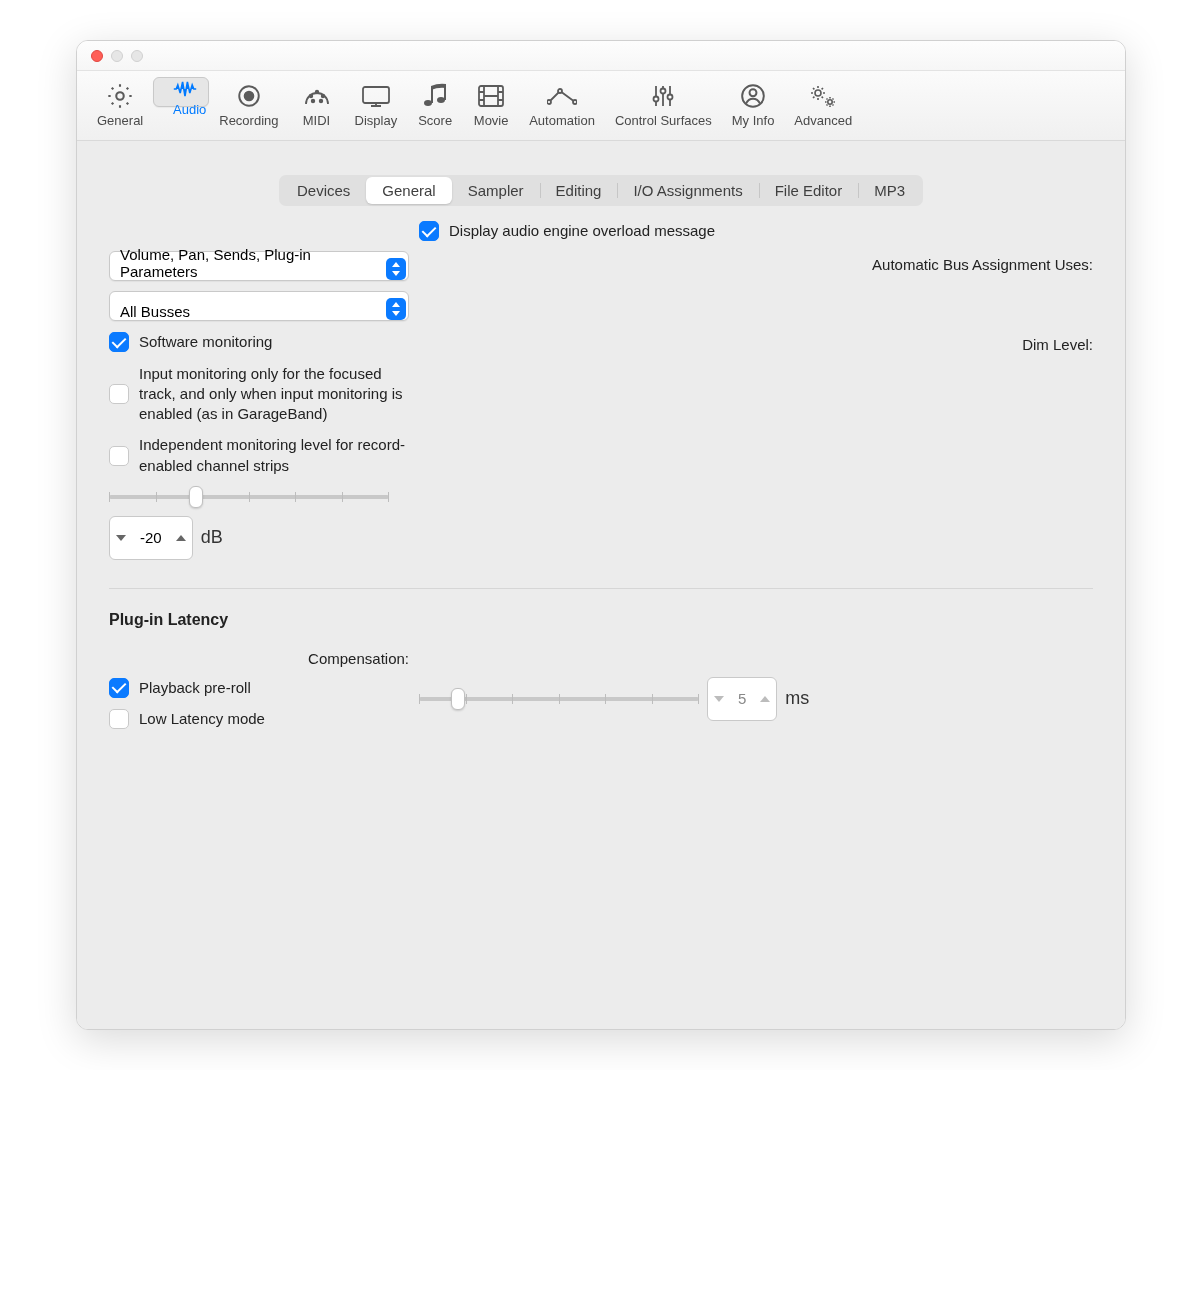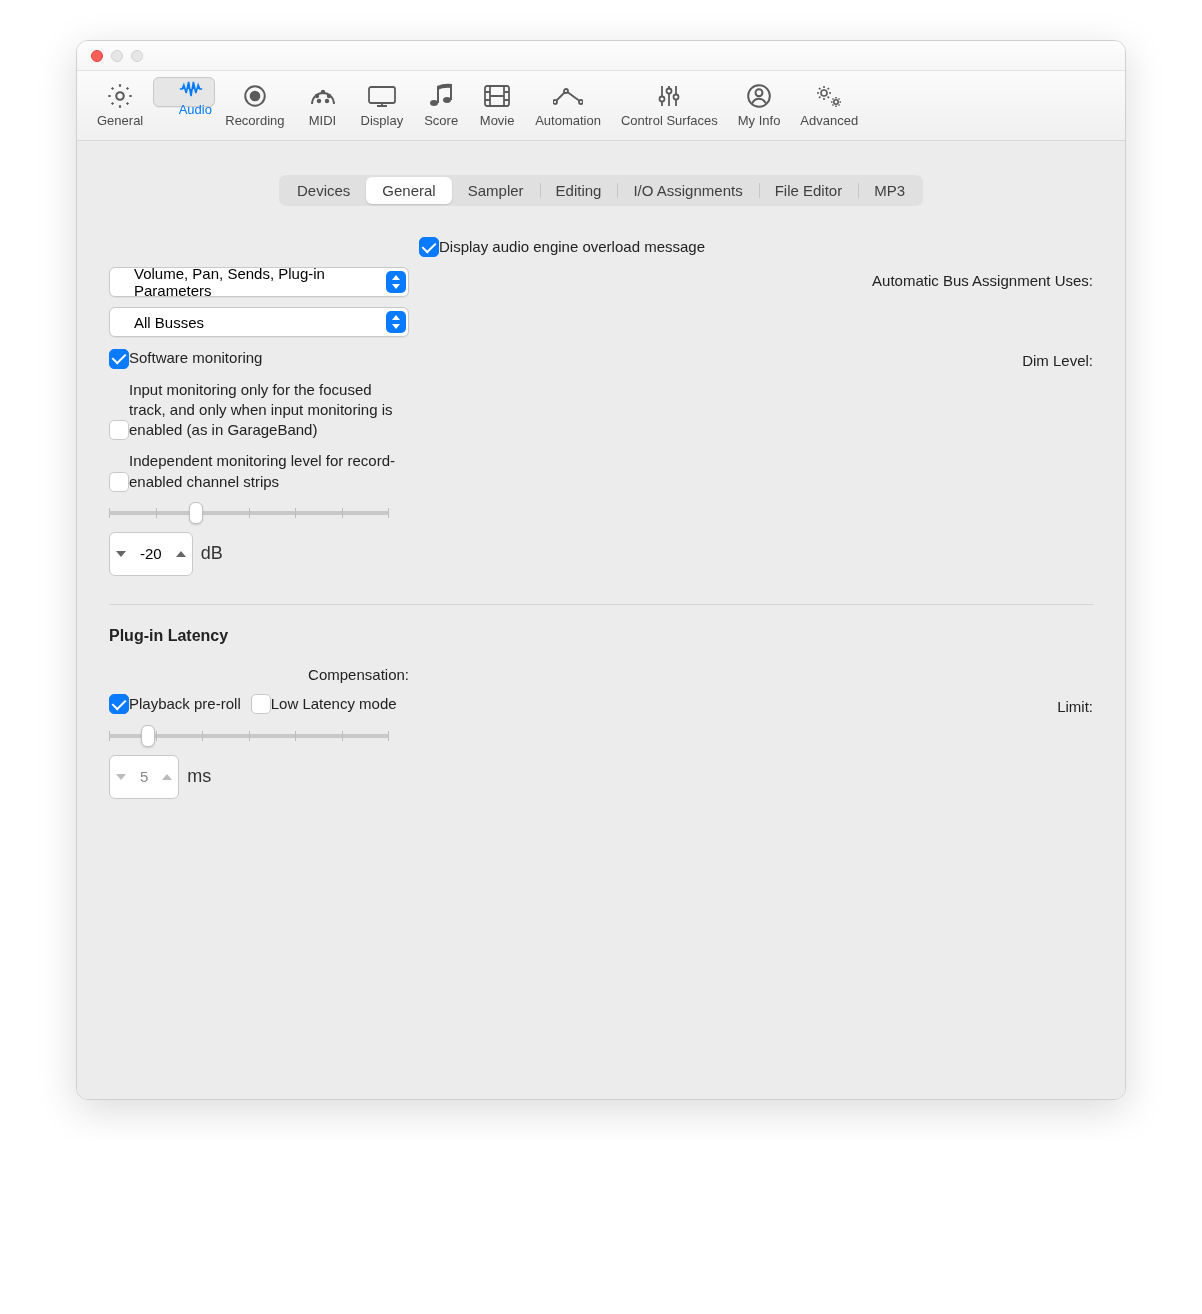--- a/index.html
+++ b/index.html
@@ -13,38 +13,38 @@
 .tx{background:#e6e6e6;border:.5px solid #d0d0d0}
 .title{position:absolute;left:0;right:0;text-align:center;font-weight:600;font-size:15px;color:#3a3a3a}
 .toolbar{display:flex;align-items:flex-start;padding:6px 10px 10px;border-bottom:1px solid #d9d9d9;background:linear-gradient(#fbfbfb,#f0f0f0)}
 .tbtn{display:flex;flex-direction:column;align-items:center;justify-content:flex-start;padding:4px 10px 2px;border-radius:8px;cursor:default;min-width:56px}
 .tbtn.sel{background:#e6e6e6}
 .tbtn .ic{width:34px;height:30px;display:flex;align-items:center;justify-content:center}
 .tbtn .lb{font-size:13px;color:#4a4a4a;margin-top:2px;white-space:nowrap}
 .tbtn.sel .lb{color:#007aff}
 .tbtn.sel svg{stroke:#007aff;fill:#007aff}
 .content{background:#ececec;padding:34px 22px 300px}
-.segbar{display:flex;justify-content:center;margin-bottom:30px}
+.segbar{display:flex;justify-content:center;margin-bottom:14px}
 .seg{display:flex;background:#e0e0e0;border-radius:7px;padding:2px}
 .seg div{padding:5px 16px;font-size:15px;color:#3f3f3f;border-radius:6px;position:relative}
 .seg div+div::before{content:"";position:absolute;left:0;top:6px;bottom:6px;width:1px;background:#c6c6c6}
 .seg div.act{background:#fff;box-shadow:0 1px 2px rgba(0,0,0,.15)}
 .seg div.act::before,.seg div.act+div::before{display:none}
 .form{display:grid;grid-template-columns:300px 1fr;row-gap:10px;column-gap:10px;align-items:start;padding:0 10px}
 .lab{text-align:right;padding-top:5px;font-size:15px;color:#222}
 .val{display:flex;align-items:center;flex-wrap:wrap;gap:8px}
-.sel{display:flex;align-items:center;background:#fff;border:1px solid #c9c9c9;border-radius:6px;height:30px;padding:0 2px 0 24px;font-size:15px;box-shadow:0 1px 1px rgba(0,0,0,.05)}
+.sel{display:flex;align-items:flex-end;background:#fff;border:1px solid #c9c9c9;border-radius:6px;height:30px;padding:0 2px 0 10px;font-size:15px;box-shadow:0 1px 1px rgba(0,0,0,.05)}
 .sel .txt{flex:1}
 .sel .dd{width:20px;height:22px;display:flex;align-items:center;justify-content:center;color:#fff;background:#0a7aff;border-radius:5px;margin-left:6px}
 .sel .dd svg{width:10px;height:14px}
 .w380{width:380px}
 .chk{width:20px;height:20px;border-radius:5px;border:1px solid #c9c9c9;background:#fff;flex-shrink:0;display:flex;align-items:center;justify-content:center;margin-top:1px}
 .chk.on{background:#0a7aff;border-color:#0a7aff}
 .chk.on::after{content:"";width:6px;height:11px;border:solid #fff;border-width:0 2.5px 2.5px 0;transform:rotate(45deg) translate(-1px,-1px)}
-.ck{display:flex;gap:0;align-items:flex-end}
+.ck{display:flex;gap:10px;align-items:center}
 .cktxt{font-size:15px;line-height:1.35;color:#222;max-width:600px;padding-top:1px}
 .slider{width:280px;height:22px;position:relative}
 .slider .track{position:absolute;top:50%;left:0;right:0;height:4px;background:#c8c8c8;border-radius:2px;transform:translateY(-50%)}
 .slider .ticks{position:absolute;top:50%;left:0;right:0;height:10px;transform:translateY(-50%);display:flex;justify-content:space-between}
 .slider .ticks span{width:1px;height:10px;background:#bdbdbd}
 .slider .thumb{position:absolute;top:50%;width:14px;height:22px;background:#fff;border:1px solid #c0c0c0;border-radius:6px;transform:translate(-50%,-50%);box-shadow:0 1px 2px rgba(0,0,0,.15)}
 .stepper{display:flex;align-items:center;background:#fff;border:1px solid #c9c9c9;border-radius:6px;height:44px}
 .stepper .sbtn{width:22px;height:100%;display:flex;align-items:center;justify-content:center;color:#666}
 .stepper .sval{padding:0 8px;font-size:15px}
 .unit{font-size:18px;color:#333}
@@ -281,21 +281,20 @@
     <div class="ck">
      <span class="chk on"></span>
      <span class="cktxt">Playback pre-roll</span>
     </div>
     <div class="ck">
      <span class="chk"></span>
      <span class="cktxt">Low Latency mode</span>
     </div>
    </div>
 
-   <div class="lab">Limit:</div>
    <div class="val">
     <div class="slider">
      <div class="track"></div>
      <div class="ticks">
               <span></span>
               <span></span>
               <span></span>
               <span></span>
               <span></span>
               <span></span>

